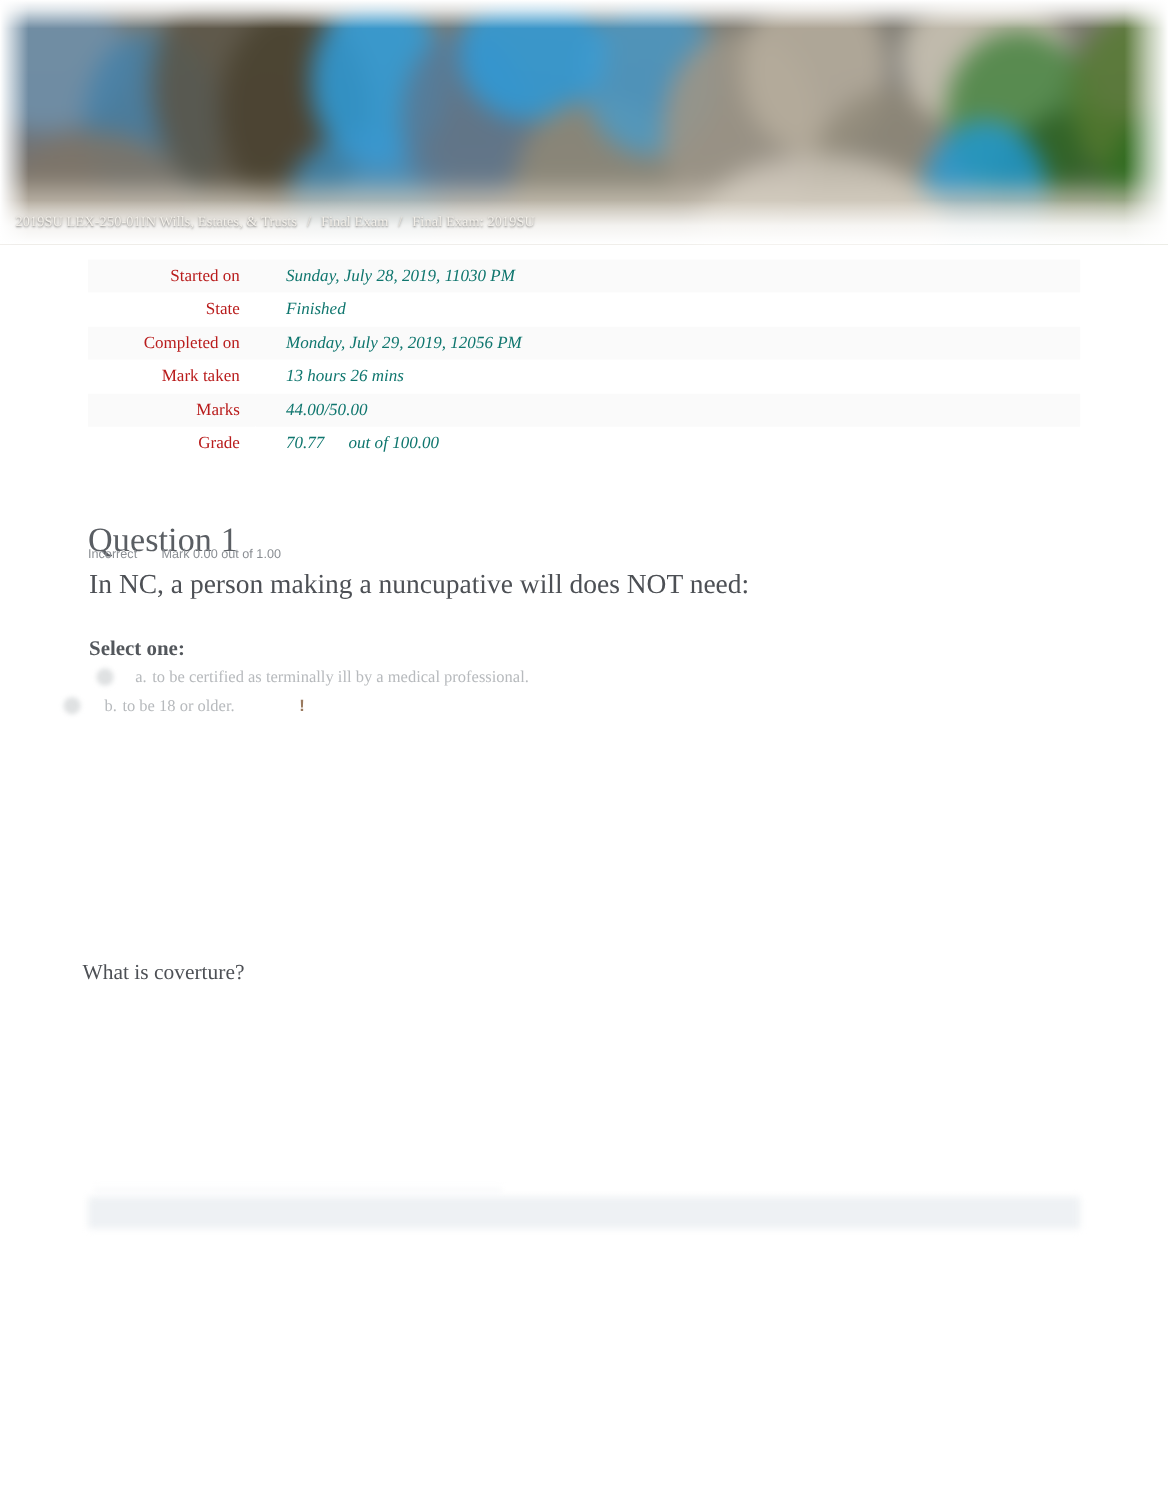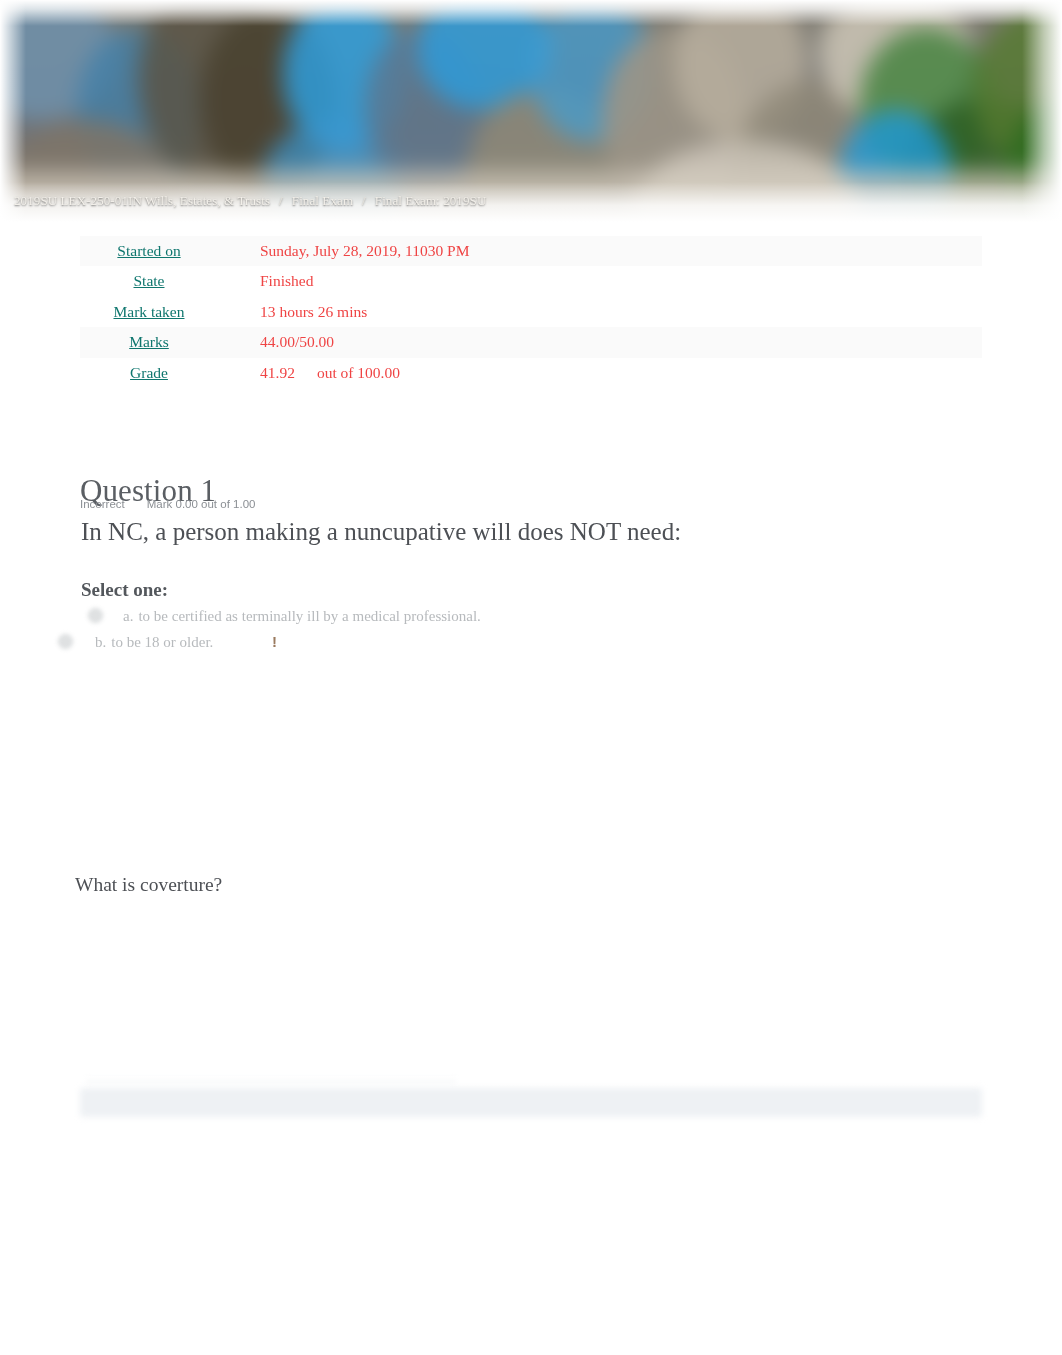--- a/index.html
+++ b/index.html
@@ -106,28 +106,28 @@
   }
   .summary-table td {
     padding: 5px 0;
     vertical-align: top;
     line-height: 1.32;
   }
   .summary-table tr.odd td { background: #fafafa; }
   .summary-table tr.even td { background: #ffffff; }
   .summary-table td.k {
     width: 152px;
-    text-align: center;
+    text-align: right;
     padding-right: 14px;
-    color: #0f766e;
-    text-decoration: underline;
+    color: #b91c1c;
   }
   .summary-table td.v {
     padding-left: 28px;
-    color: #ef4444;
+    color: #0f766e;
+    font-style: italic;
   }
   .grade-out {
     padding-left: 22px;
   }
 
   
   .question-title {
     position: absolute;
     left: 80px;
     top: 452px;
@@ -290,31 +290,35 @@
 <table class="summary-table">
   <tbody>
     <tr class="odd">
       <td class="k">Started on</td>
       <td class="v">Sunday, July 28, 2019, 11030 PM</td>
     </tr>
     <tr class="even">
       <td class="k">State</td>
       <td class="v">Finished</td>
     </tr>
+    <tr class="odd">
+      <td class="k">Completed on</td>
+      <td class="v">Monday, July 29, 2019, 12056 PM</td>
+    </tr>
     <tr class="even">
       <td class="k">Mark taken</td>
       <td class="v">13 hours 26 mins</td>
     </tr>
     <tr class="odd">
       <td class="k">Marks</td>
       <td class="v">44.00/50.00</td>
     </tr>
     <tr class="even">
       <td class="k">Grade</td>
-      <td class="v"><span>41.92</span><span class="grade-out">out of 100.00</span></td>
+      <td class="v"><span>70.77</span><span class="grade-out">out of 100.00</span></td>
     </tr>
   </tbody>
 </table>
 
 <h1 class="question-title">Question 1</h1>
 
 <div class="question-meta">
   <span class="grade-label">Incorrect</span><span>Mark 0.00 out of 1.00</span>
 </div>
 

